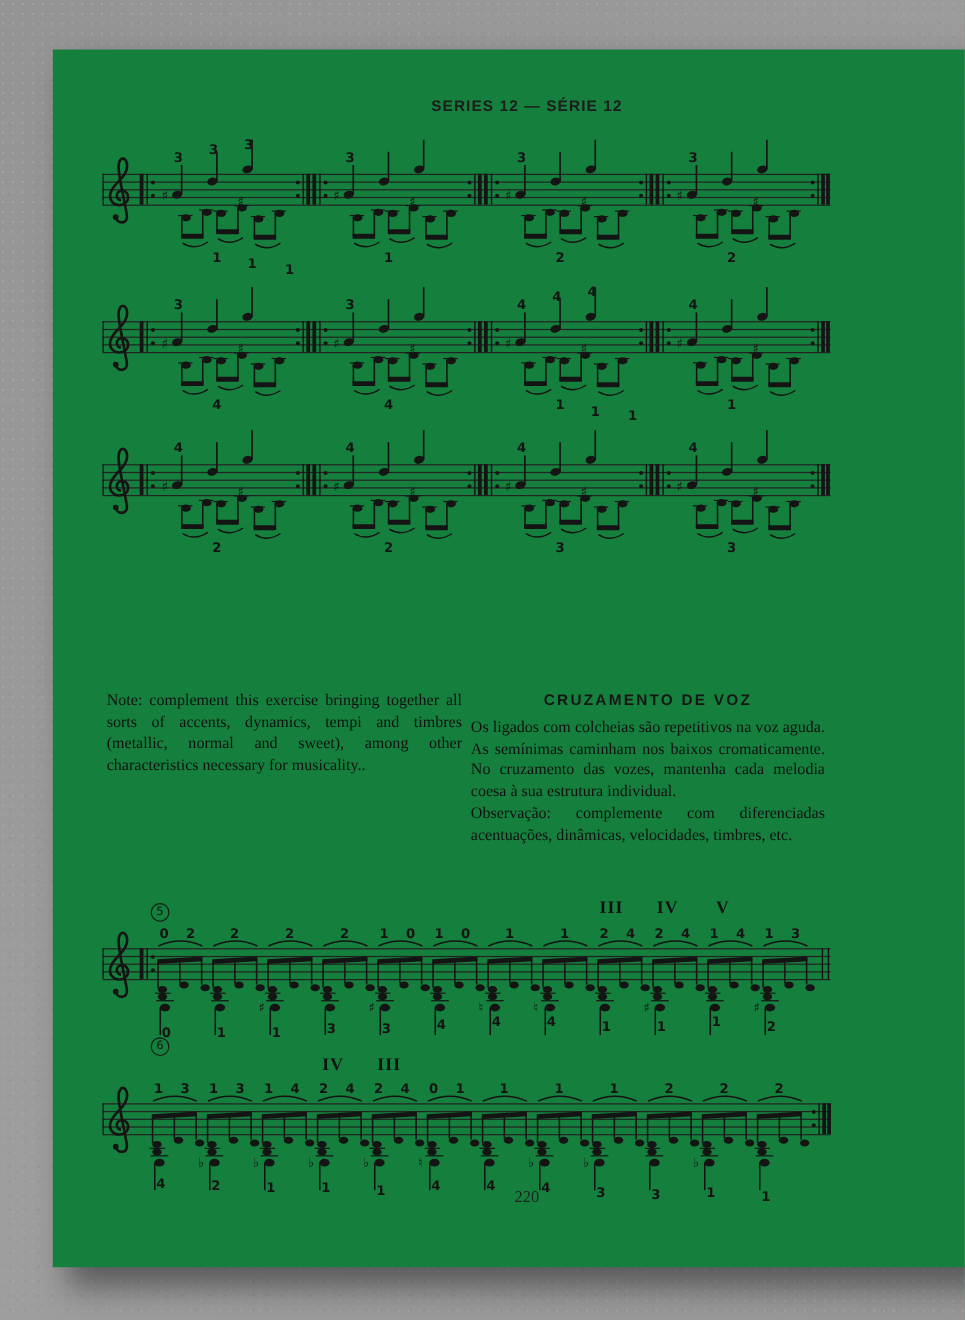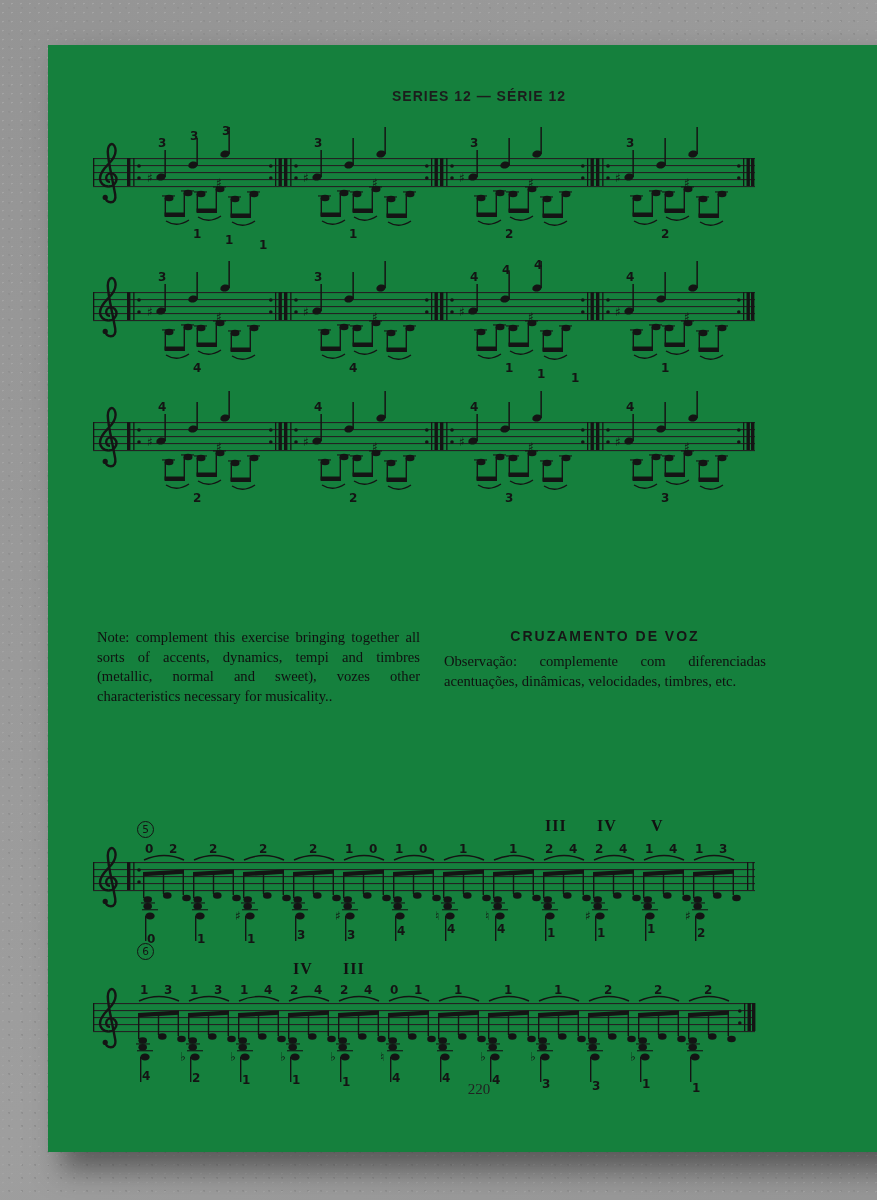--- a/index.html
+++ b/index.html
@@ -22,21 +22,21 @@
   .hdr{
     position:absolute;top:43px;left:0;width:100%;text-align:center;
     font-size:14px;font-weight:bold;letter-spacing:1px;color:#1c1c1c;
   }
   .s13-title{
     position:absolute;top:538px;left:0;width:100%;text-align:center;
     font-size:19px;font-weight:bold;letter-spacing:1.5px;color:#111;
   }
   .col{position:absolute;top:583px;color:#111;}
   .col-en{left:49px;width:323px;}
-  .col-pt{left:396px;width:322px;}
+  .col-pt{left:380px;width:322px;}
   .col h3{
     margin:0 0 8px 0;text-align:center;font-size:14px;font-weight:bold;
     letter-spacing:2px;font-family:"Liberation Sans", sans-serif;color:#161616;
   }
   .col p{
     margin:0;font-family:"Liberation Serif", serif;font-size:14.6px;
     line-height:19.7px;text-align:justify;color:#101010;
   }
   .pagenum{
     position:absolute;top:1036px;left:0;width:100%;text-align:center;
@@ -290,25 +290,26 @@
     <div class="overlay">
         <span class="num" style="left: 100px; top: 103px;">2</span>
         <span class="num" style="left: 256px; top: 103px;">2</span>
         <span class="num" style="left: 412px; top: 103px;">3</span>
         <span class="num" style="left: 568px; top: 103px;">3</span>
       </div>
   </div>
 
 
   <div class="col col-en">
-    <p>Note: complement this exercise bringing together all sorts of accents, dynamics, tempi and timbres (metallic, normal and sweet), vozes other characteristics necessary for musicality..</p>
+    <p>Note: complement this exercise bringing together all sorts of accents, dynamics, tempi and timbres (metallic, normal and sweet), among other characteristics necessary for musicality..</p>
   </div>
 
   <div class="col col-pt">
     <h3>CRUZAMENTO DE VOZ</h3>
+    <p>Os ligados com colcheias são repetitivos na voz aguda. As semínimas caminham nos baixos cromaticamente. No cruzamento das vozes, mantenha cada melodia coesa à sua estrutura individual.</p>
     <p>Observação: complemente com diferenciadas acentuações, dinâmicas, velocidades, timbres, etc.</p>
   </div>
 
   <div class="system" style="top:770px;height:155px">
     <svg width="668" height="155" viewBox="0 0 668 155">
         <use href="#sys13a"></use>
       </svg>
     <div class="overlay">
         <span class="posmark" style="left: 452px; top: 3px;">III</span>
         <span class="posmark" style="left: 504px; top: 3px;">IV</span>

